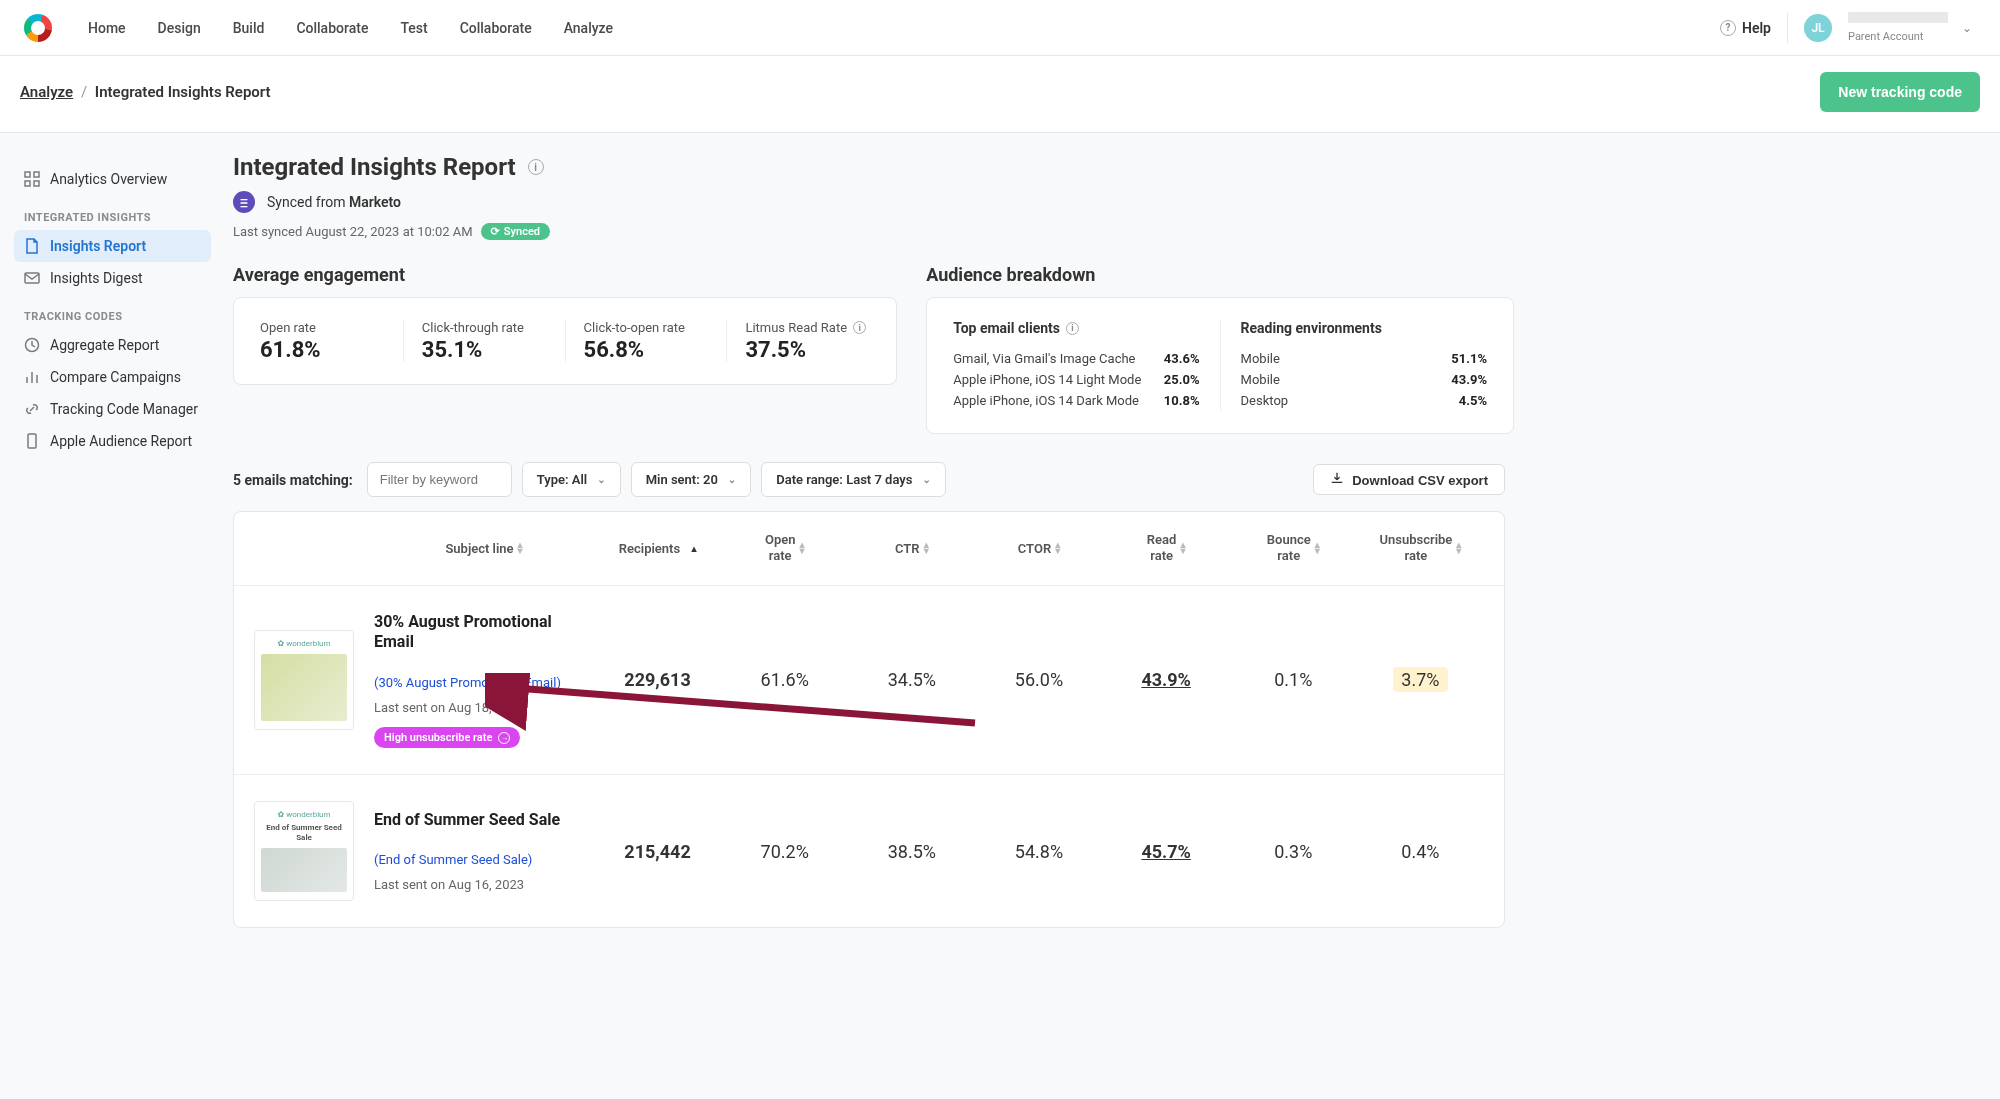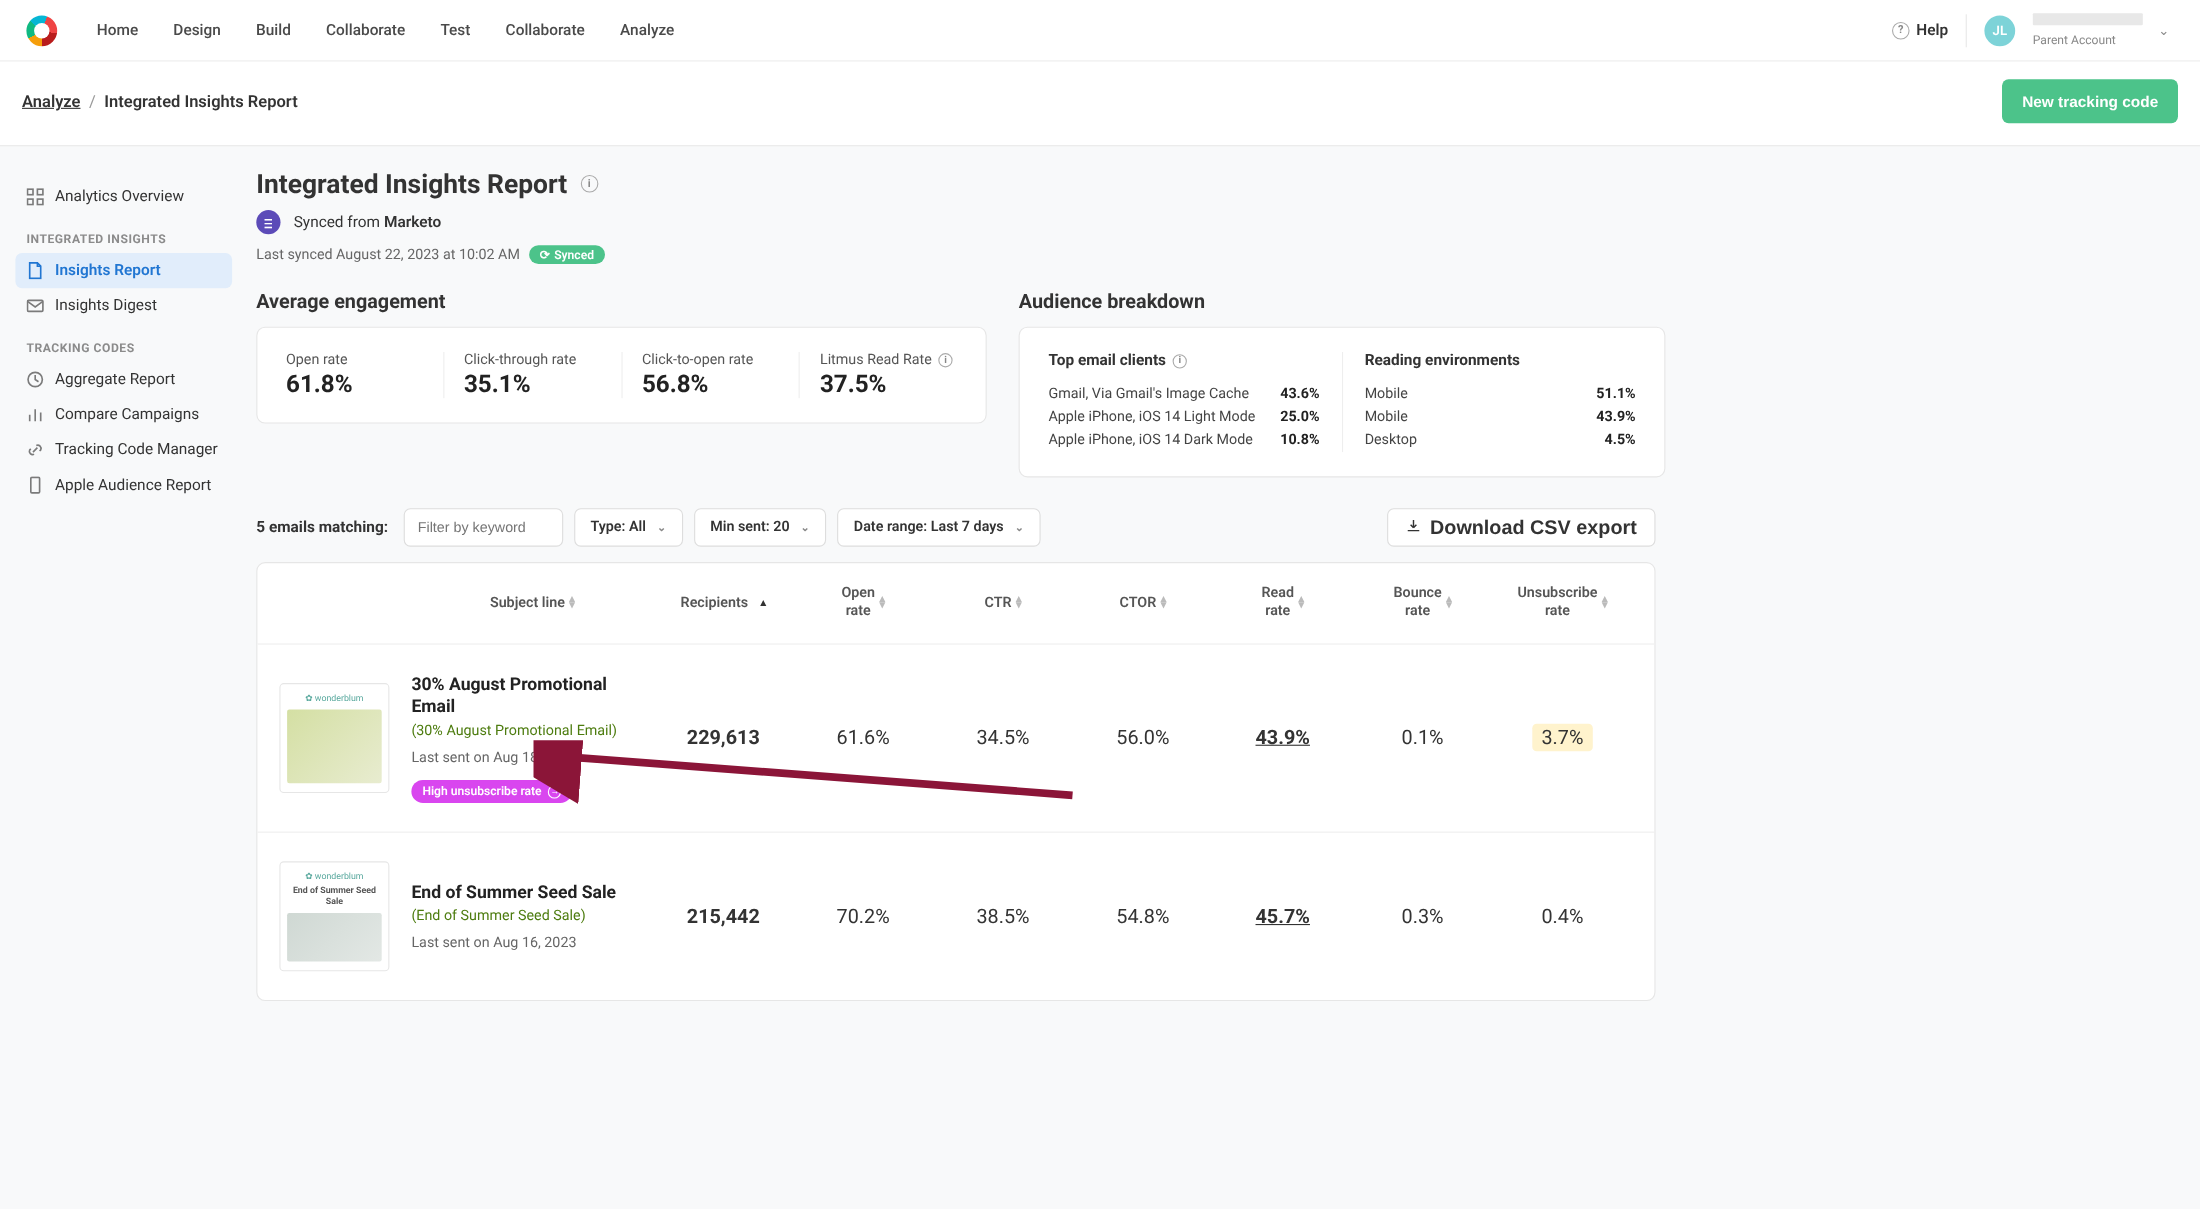--- a/index.html
+++ b/index.html
@@ -72,21 +72,21 @@
     .breakdown-heading { font-size: 14px; font-weight: 700; color: #333; margin-bottom: 12px; display: flex; align-items: center; gap:6px;}
     .breakdown-item { display: flex; justify-content: space-between; font-size: 13px; color: #444; padding: 3px 0; }
     .breakdown-item .val { font-weight: 700; color: #222;}
     
     
     .filters-row { display: flex; align-items: center; gap: 10px; margin-top: 28px; margin-bottom: 14px; }
     .filter-label { font-size: 14px; font-weight: 700; color: #333; margin-right: 4px;}
     .filter-input { border: 1px solid #ddd; border-radius: 6px; padding: 9px 12px; font-size: 13px; color: #888; width: 145px; background: #fff;}
     .filter-pill { border: 1px solid #ddd; border-radius: 6px; padding: 9px 14px; font-size: 13px; color: #333; background: #fff; cursor:pointer; display: inline-flex; align-items: center; gap: 10px; font-weight: 600;}
     .filter-pill .chev { color: #888; font-size: 10px;}
-    .download-btn { margin-left: auto; border: 1px solid #ddd; border-radius: 6px; padding: 6px 16px; font-size: 18px; color: #333; background: #fff; cursor:pointer; display: inline-flex; align-items: flex-end; gap: 8px; font-weight: 600;}
+    .download-btn { margin-left: auto; border: 1px solid #ddd; border-radius: 6px; padding: 6px 16px; font-size: 13px; color: #333; background: #fff; cursor:pointer; display: inline-flex; align-items: flex-end; gap: 8px; font-weight: 600;}
     
     
     .data-table { background: #fff; border: 1px solid #e6e6e6; border-radius: 8px; overflow: hidden; }
     .table-header { display: flex; align-items: center; padding: 20px 20px; border-bottom: 1px solid #eee; }
     .th { font-size: 13px; color: #555; font-weight: 600; display: flex; align-items: center; gap:4px; justify-content: center;}
     .th .sort { color: #bbb; font-size: 10px; display:flex; flex-direction:column; line-height: 6px;}
     .col-thumb { width: 120px; flex-shrink:0;}
     .col-subject { width: 220px; flex-shrink:0; justify-content: center;}
     .col-num { flex: 1; text-align: center;}
     .th.two-line { flex-direction: row;}
@@ -95,21 +95,21 @@
     .table-row { display: flex; align-items: center; padding: 26px 20px; border-bottom: 1px solid #eee; }
     .thumb { width: 100px; height: 100px; border: 1px solid #e6e6e6; border-radius: 4px; background: #fff; display: flex; flex-direction: column; align-items: center; padding: 8px; overflow:hidden;}
     .thumb-brand { font-size: 8px; color: #58a89d; display:flex; align-items:center; gap:2px;}
     .thumb-brand::before { content: "\273F"; color: #58a89d; }
     .thumb-hero { flex:1; margin-top:6px; width: 86px; background: linear-gradient(135deg,#d4dfa3,#e8ecd0); border-radius: 2px;}
     .thumb-text { font-size: 8px; color:#555; text-align:center; font-weight:700; margin-top:4px; line-height: 1.2;}
     .thumb-hero2 { flex:1; margin-top:6px; width: 86px; background: linear-gradient(135deg,#cfd8d3,#e3e8e5); border-radius: 2px;}
     
     .email-info { width: 220px; flex-shrink:0; padding-right:10px;}
     .email-title { font-size: 16px; font-weight: 700; color: #222; line-height: 1.3;}
-    .email-sub { font-size: 13px; color: #4d7c0f; margin-top: 4px;}
+    .email-sub { font-size: 13px; color: #1d4ed8; margin-top: 22px;}
     .email-sent { font-size: 13px; color: #666; margin-top: 10px;}
     .warning-badge { display: inline-flex; align-items: center; gap: 6px; background: #d946ef; color: #fff; border-radius: 12px; padding: 4px 10px; font-size: 11px; font-weight: 600; margin-top: 12px;}
     .warning-badge .arrow-icon { display: inline-flex; width: 12px; height: 12px; border: 1.5px solid #fff; border-radius: 50%; align-items:center; justify-content:center; font-size:8px;}
     
     .cell { flex: 1; text-align: center; font-size: 18px; color: #333;}
     .cell.bold { font-weight: 700;}
     .cell .underlined { text-decoration: underline; font-weight: 700;}
     .cell .highlight { background: #fff3cd; padding: 2px 8px; border-radius: 4px;}
     
     

